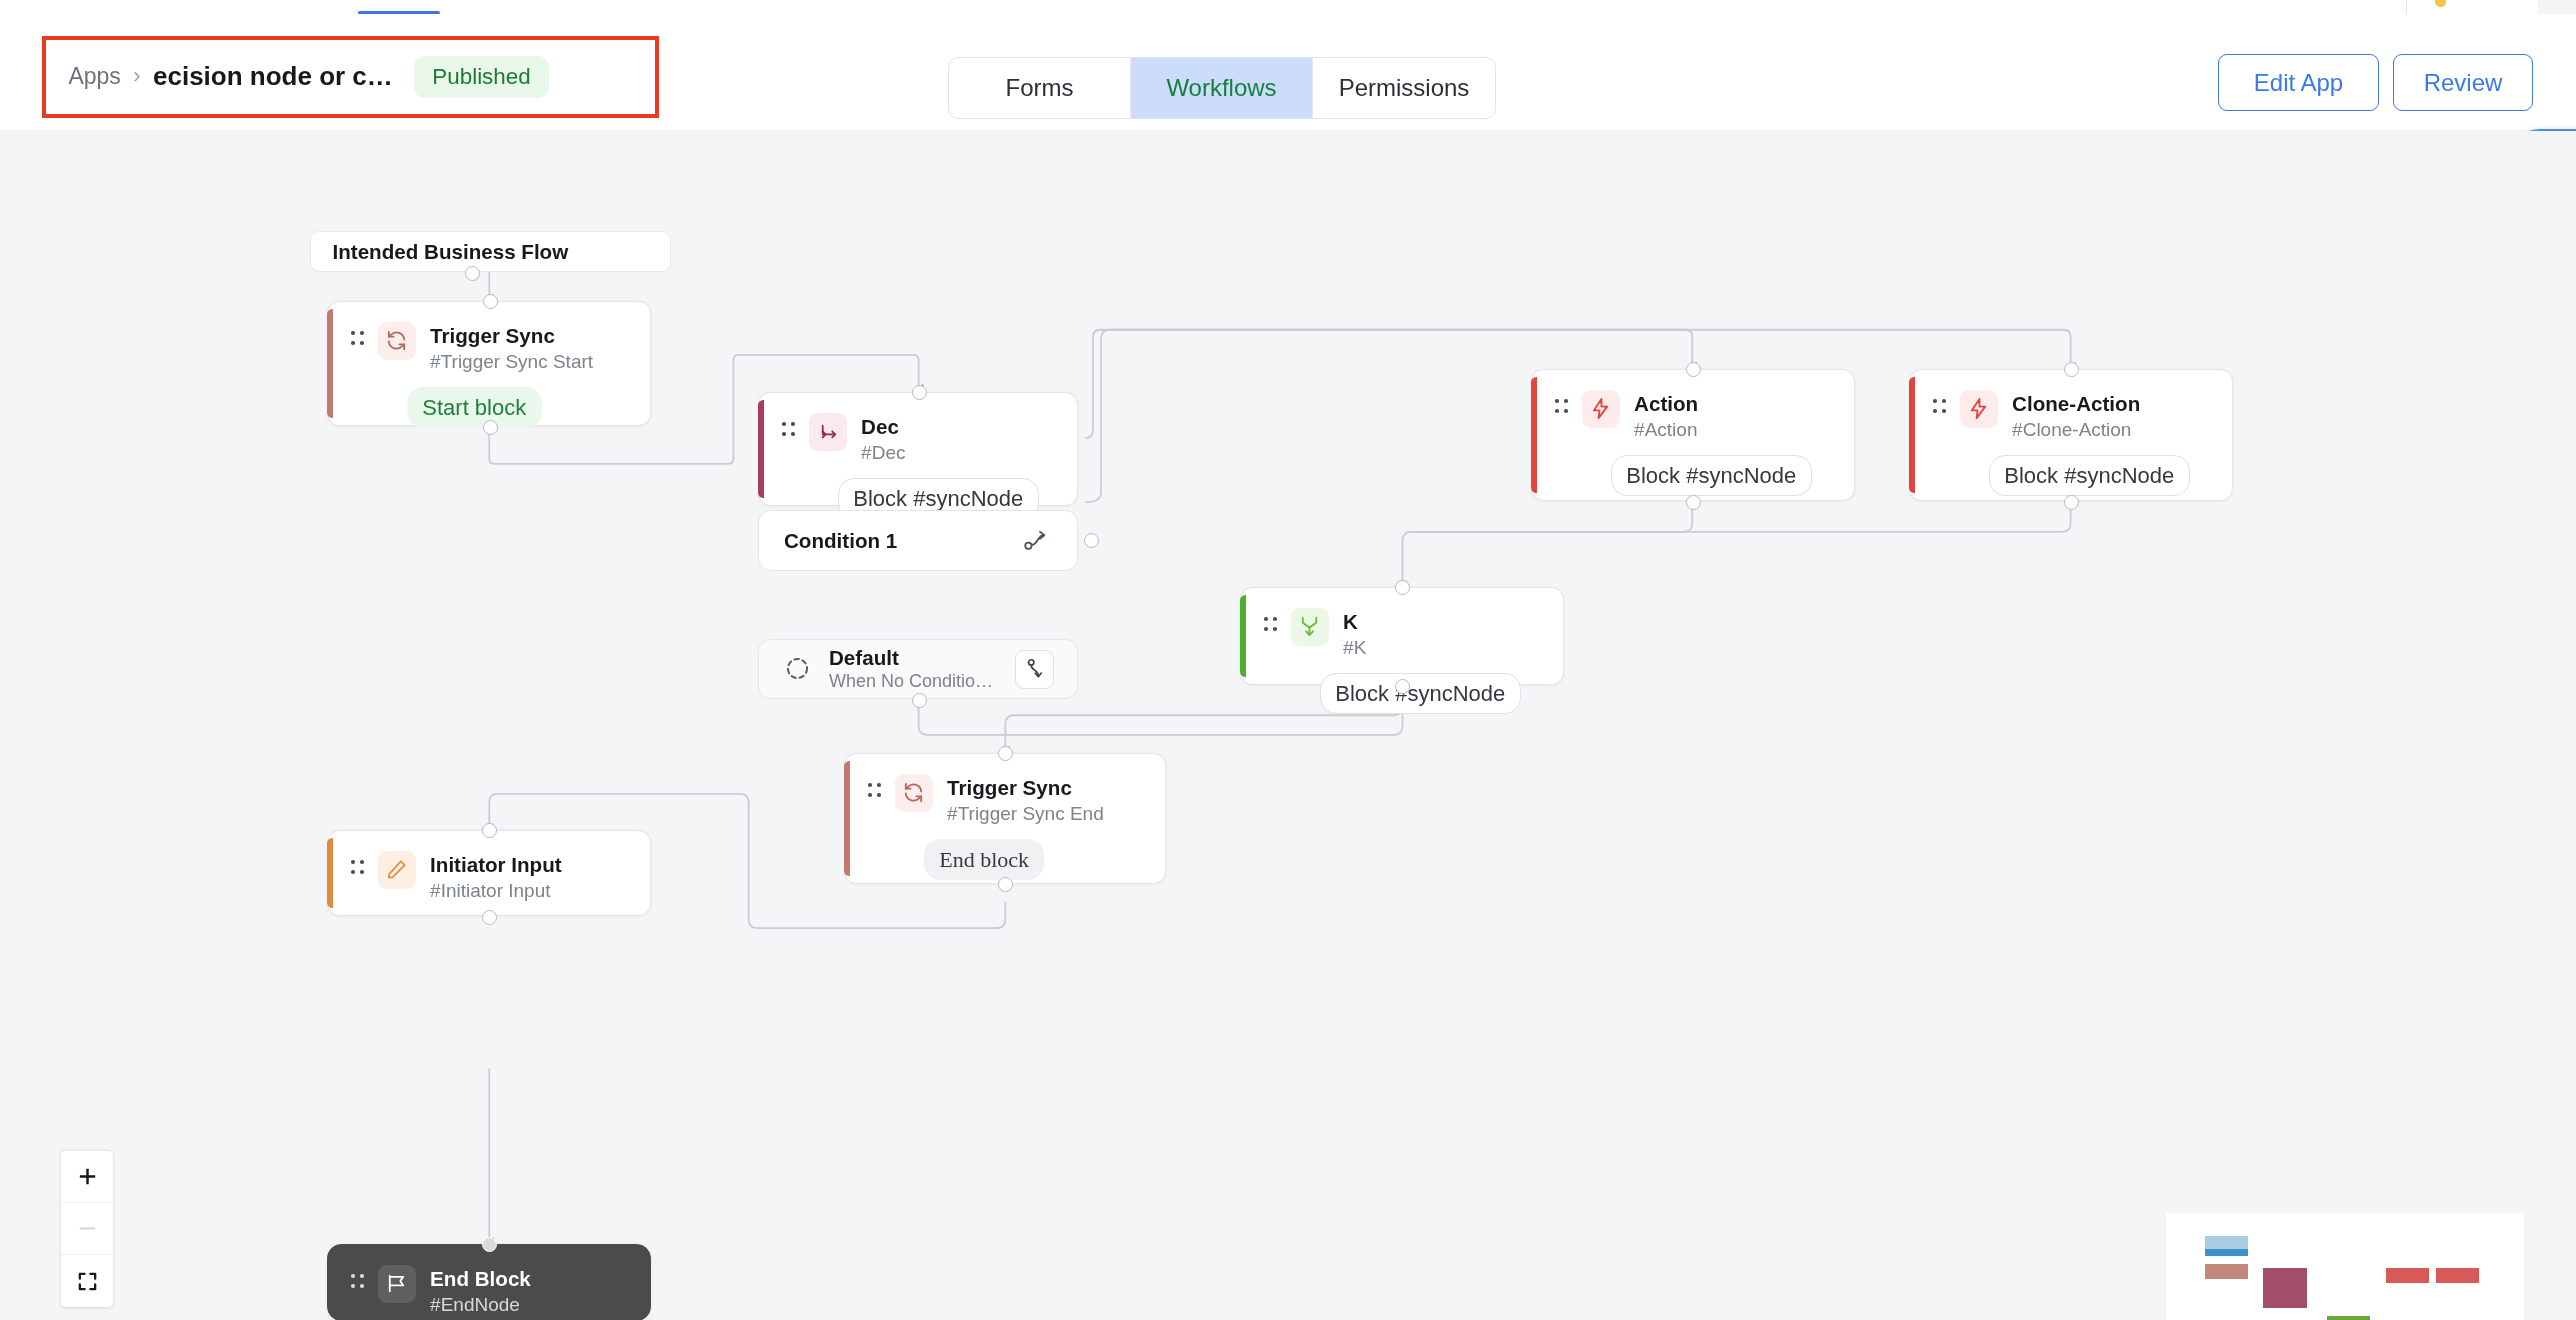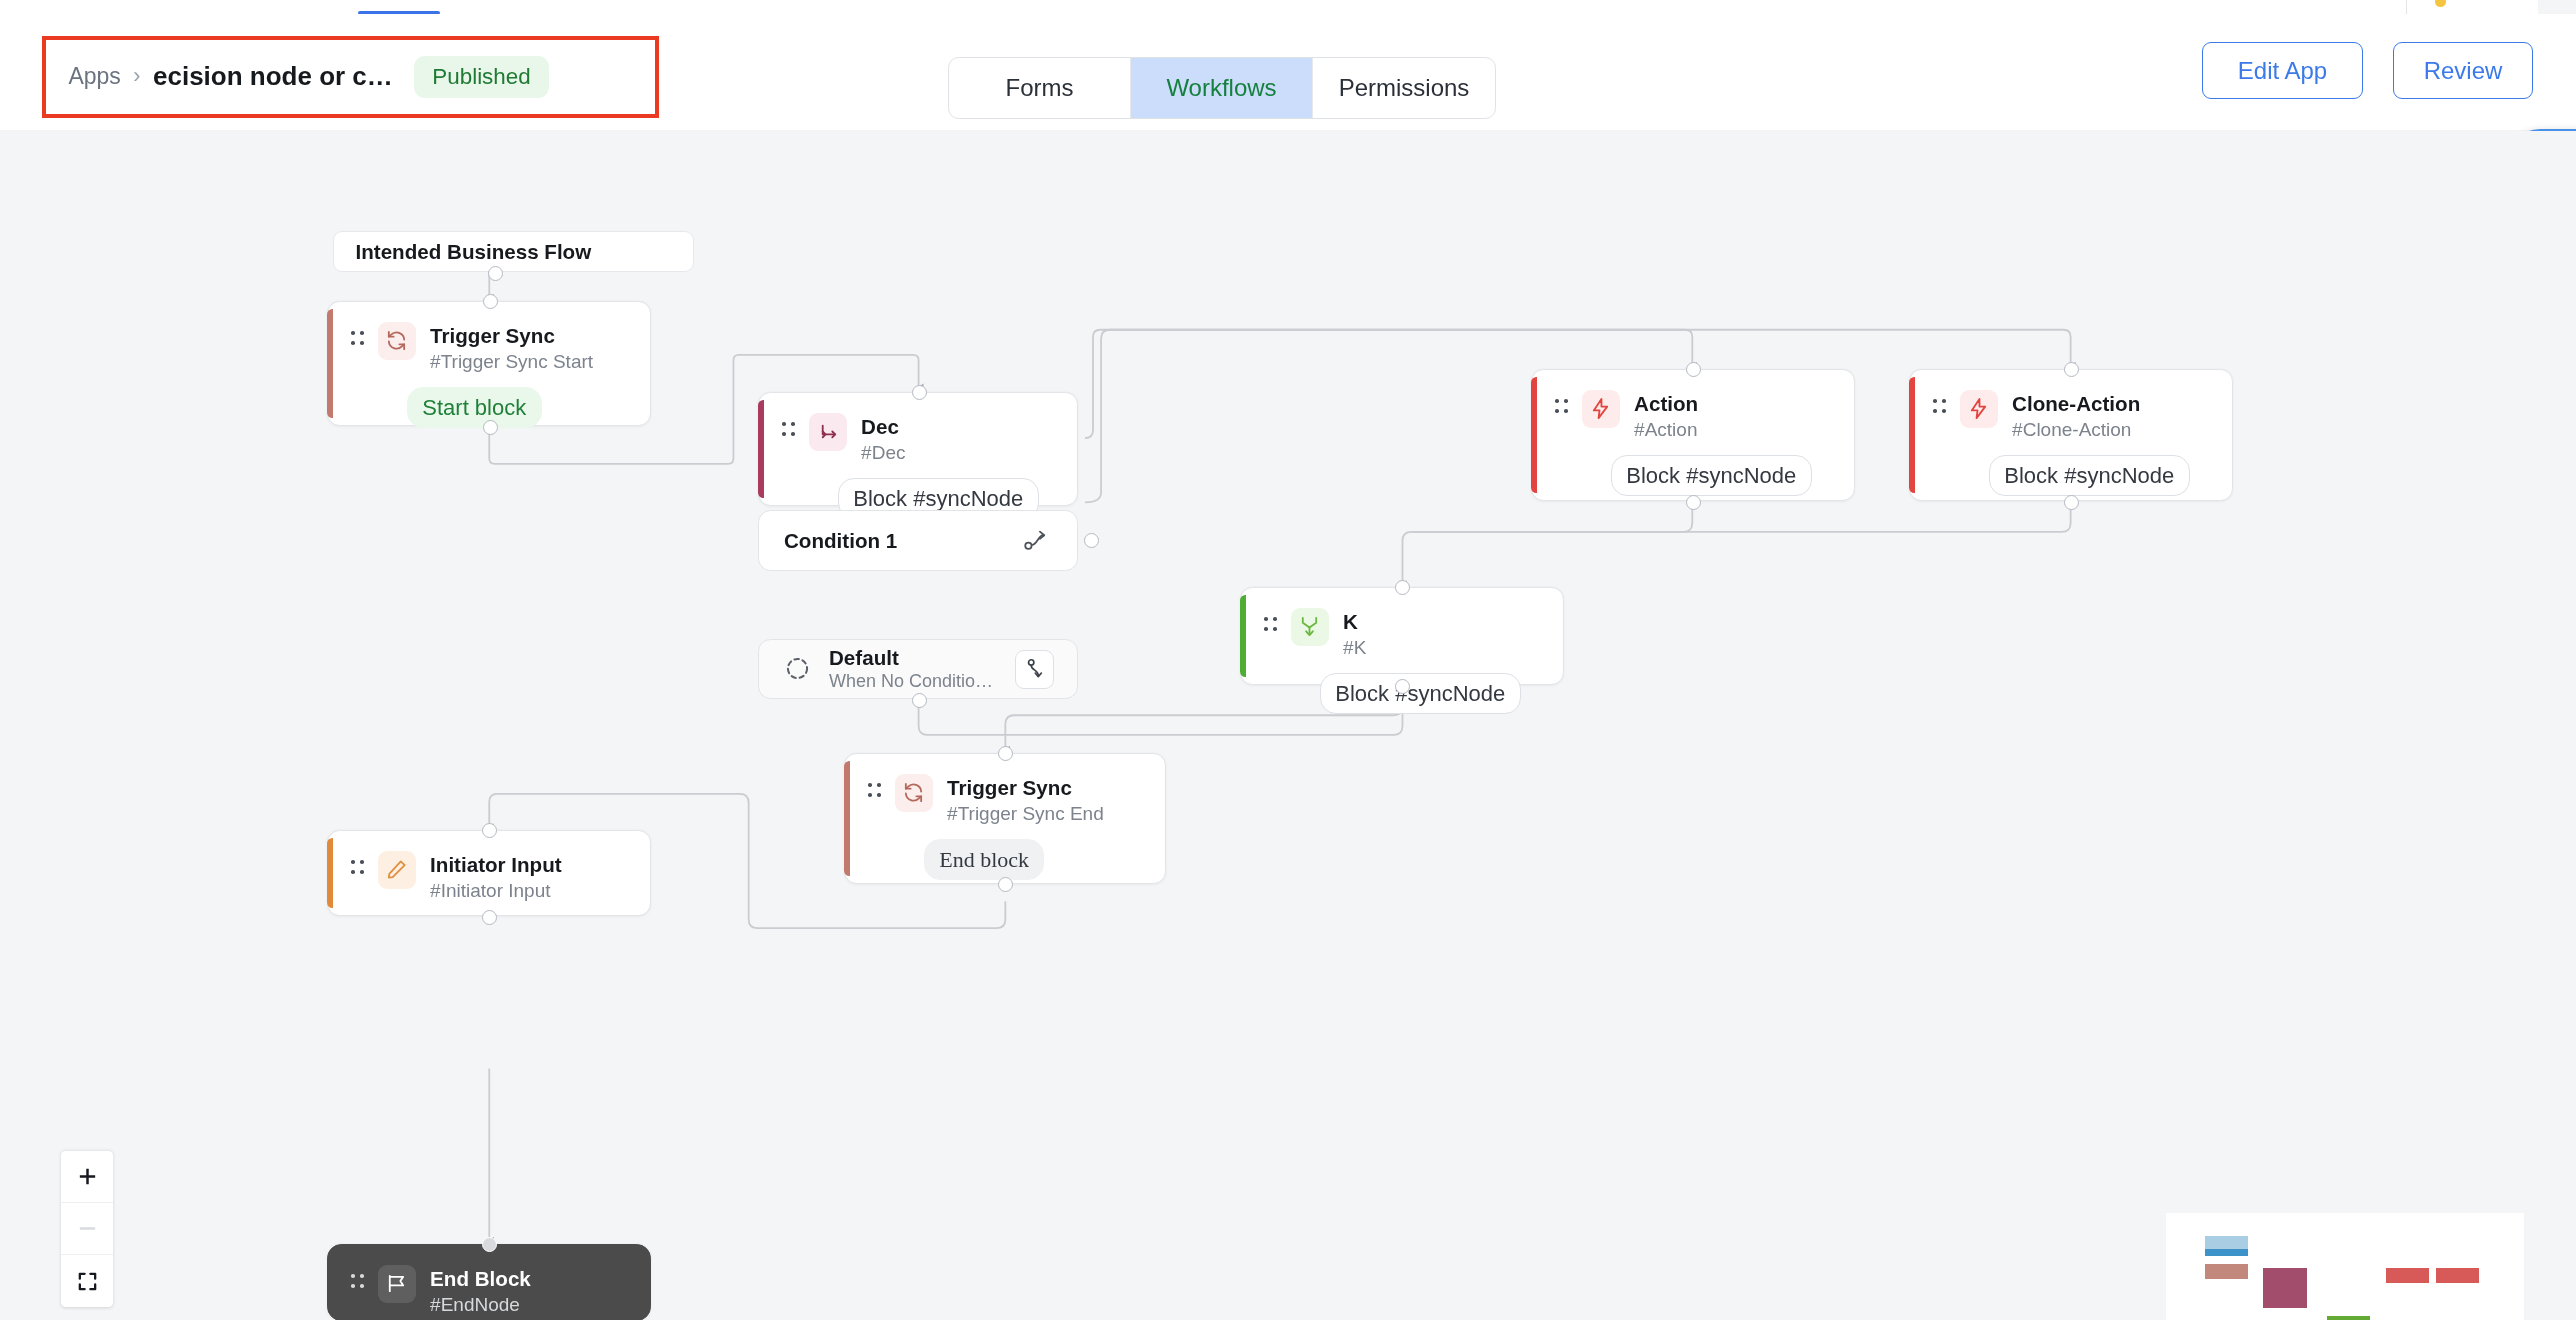--- a/index.html
+++ b/index.html
@@ -65,21 +65,21 @@
   }
   .tab {
     font-size: 24px; color: #2b3038; padding: 16px 0;
     width: 182px; text-align: center; cursor: pointer;
     border-right: 0.9px solid #e6e8ec;
   }
   .tab:last-child { border-right: none; }
   .tab.active { background: #ccdcfb; color: #15803d; }
 
   
-  .hdr-btns { position: absolute; right: 43px; top: 28px; display: flex; gap: 30px; }
+  .hdr-btns { position: absolute; right: 43px; top: 40px; display: flex; gap: 14px; }
   .btn-outline {
     border: 1.8px solid #3b7ae8; color: #3b7ae8; background: #fff;
     font-size: 24px; padding: 13.4px 0; width: 161px; text-align: center;
     border-radius: 9px; cursor: pointer;
   }
   .btn-outline.narrow { width: 140px; }
 
   .collapse-fab {
     position: absolute; left: 2504px; top: 129px;
     width: 89px; height: 73px; background: #4a90e8;
@@ -244,21 +244,21 @@
         <path d="M1027,635 L1027,665 Q1027,675 1037,675 L1558,675 Q1568,675 1568,665 L1568,508"></path>
 
         <path d="M1568,620 L1568,643 Q1568,653 1558,653 L1134,653 Q1124,653 1124,663 L1124,693" marker-end="url(#arrow)"></path>
 
         <path d="M1124,861 L1124,881 Q1124,891 1114,891 L847,891 Q837,891 837,881 L837,751 Q837,741 827,741 L556,741 Q547,741 547,750 L547,780" marker-end="url(#arrow)"></path>
 
         <path d="M547,1048 L547,1242" marker-end="url(#arrow)"></path>
       </g>
     </svg>
 
-    <div class="group-card" style="left:333px; top:100px; width:361px; height:41px;">
+    <div class="group-card" style="left:310px; top:100px; width:361px; height:41px;">
       <span>Intended Business Flow</span>
       <div class="port" style="left:154px; top:34px;"></div>
     </div>
 
     <div class="node" style="left:327px; top:170px; width:324px; height:125px;">
       <div class="accent" style="background:#c27a6e;"></div>
       <div class="port" style="left:155px; top:-8px;"></div>
       <div class="node-head">
         <div class="grip">
           <i></i>

